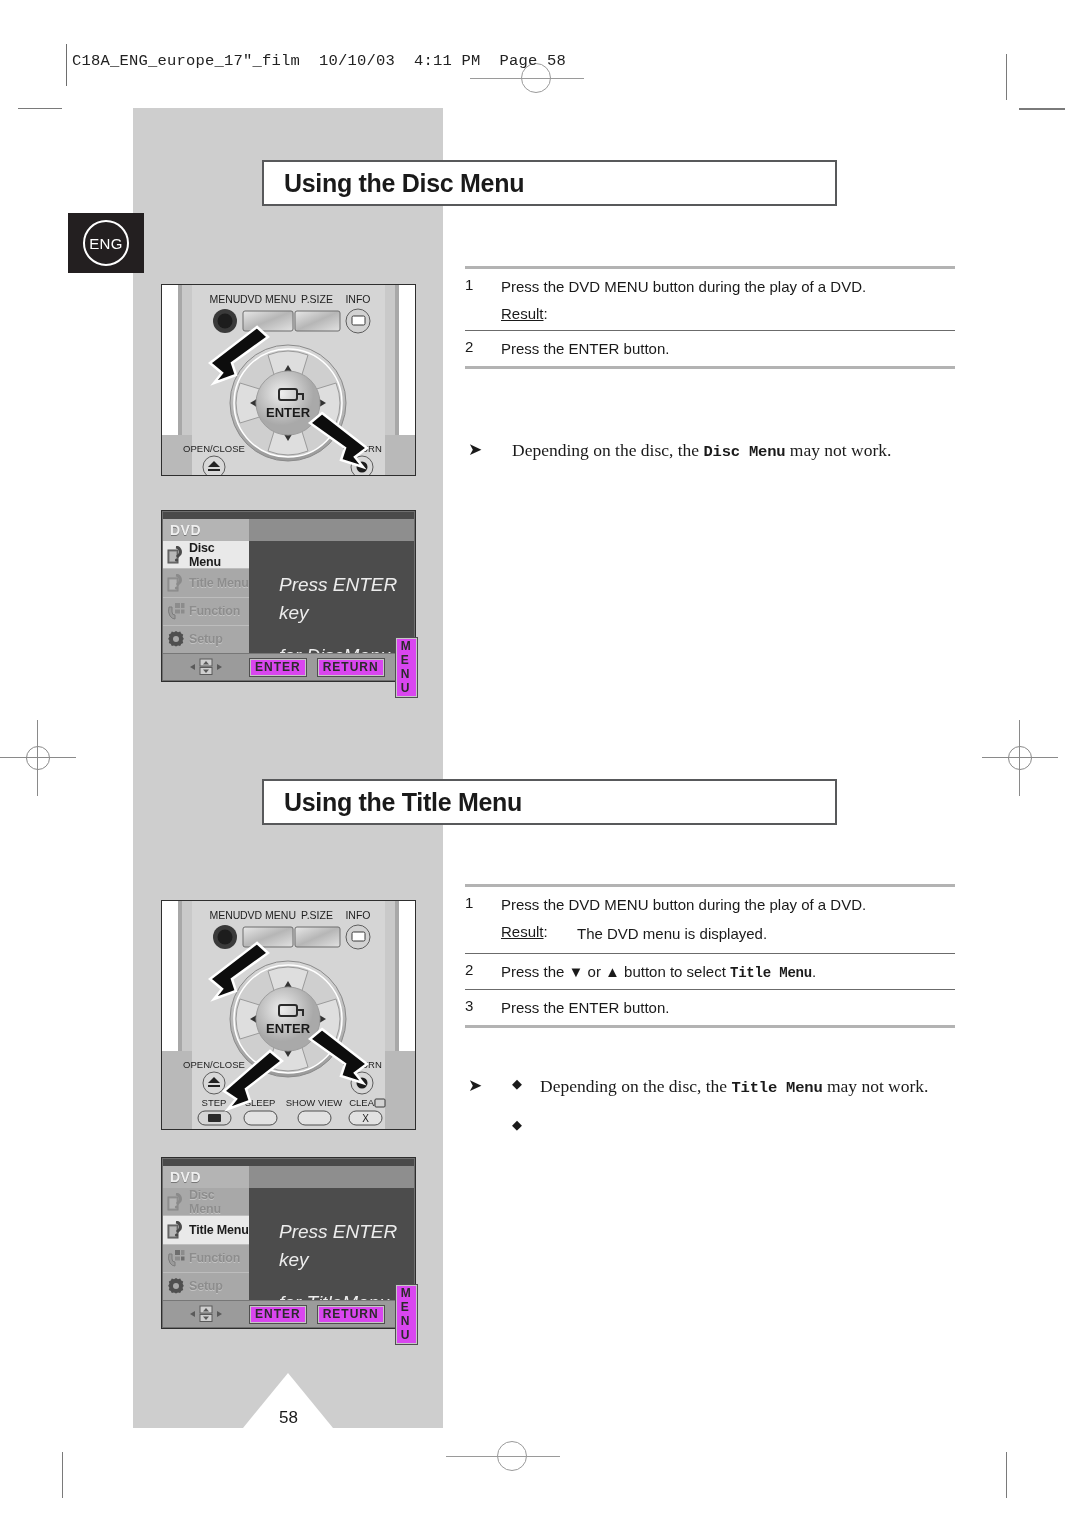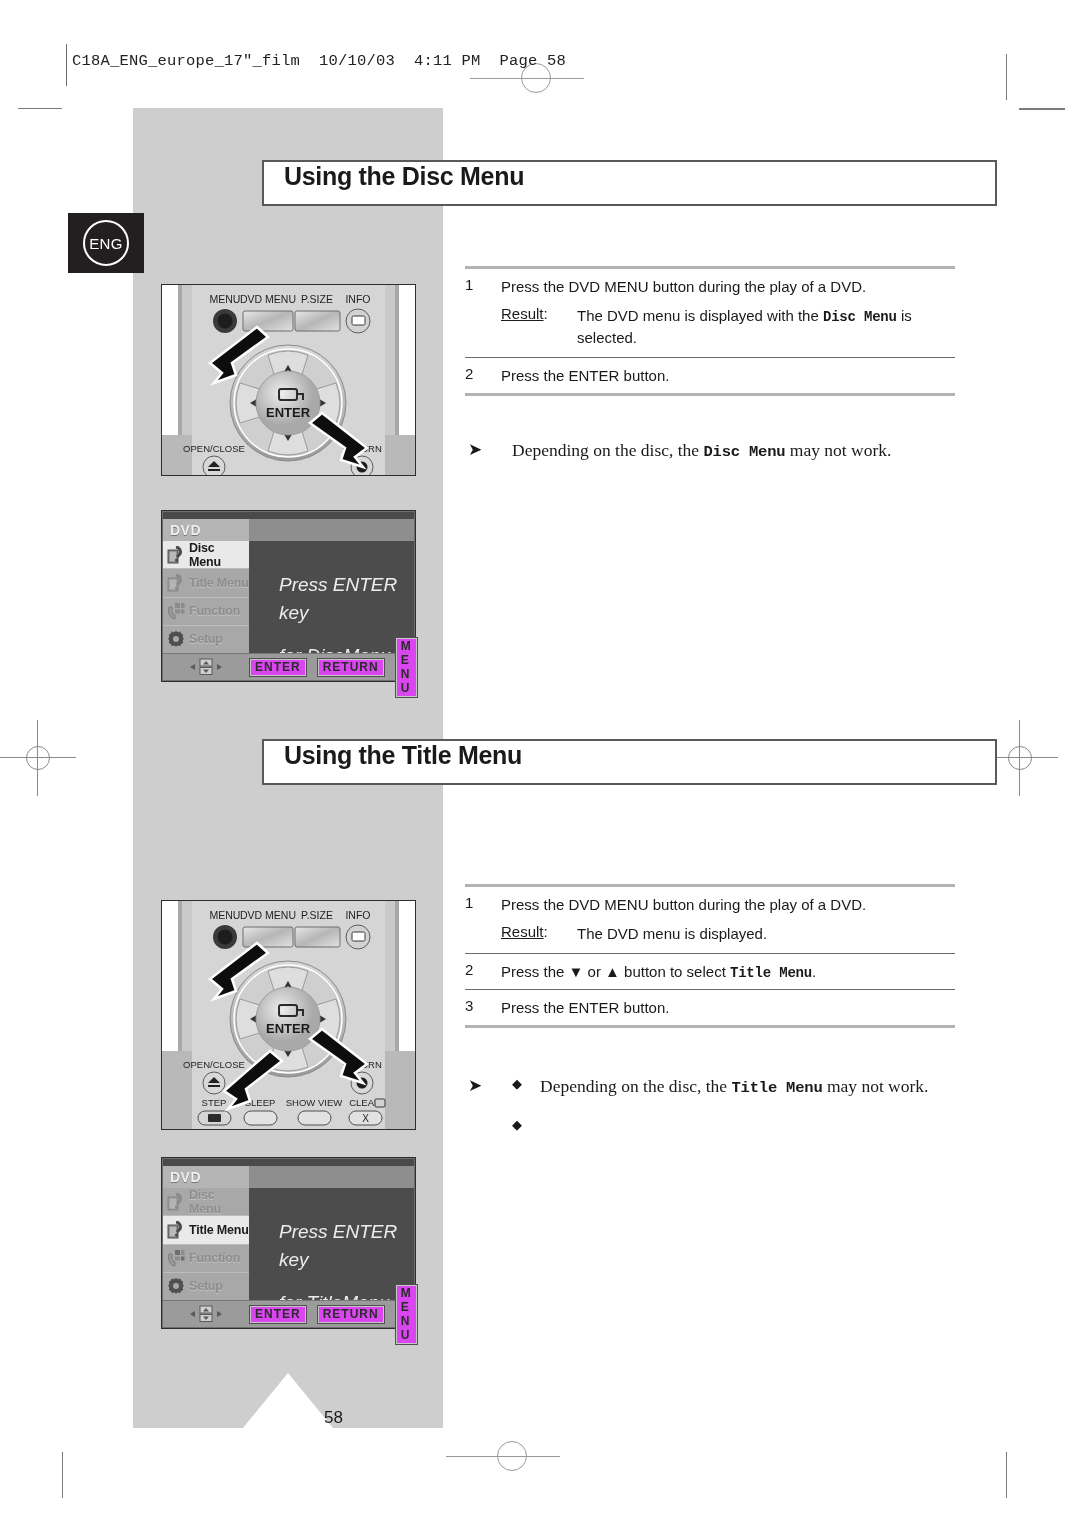--- a/index.html
+++ b/index.html
@@ -24,22 +24,22 @@
   .graycol{position:absolute;left:133px;top:108px;width:310px;height:1320px;background:#cecece;}
 
   .engbadge{position:absolute;left:68px;top:213px;width:76px;height:60px;background:#231f20;
             display:flex;align-items:center;justify-content:center;}
   .engbadge .ring{width:42px;height:42px;border:2px solid #fff;border-radius:50%;
             display:flex;align-items:center;justify-content:center;}
   .engbadge .ring span{color:#fff;font-size:15px;font-weight:400;letter-spacing:.4px;
             font-family:"Liberation Sans",sans-serif;}
 
   
-  .headbar{position:absolute;left:262px;height:46px;width:735px;background:#fff;
-           border:2px solid #58595b;box-sizing:border-box;display:flex;}
+  .headbar{position:absolute;left:262px;height:46px;width:575px;background:#fff;
+           border:2px solid #58595b;box-sizing:border-box;display:flex;align-items:center;}
   .headbar h1{margin:0;padding-left:20px;font-size:25px;font-weight:bold;color:#1a1a1a;
               letter-spacing:-.3px;font-family:"Liberation Sans",sans-serif;}
 
   
   .steps{position:absolute;width:490px;left:465px;}
   .rule{height:3px;background:#b3b3b3;}
   .rule.thin{height:1px;background:#6b6b6b;}
   .step{display:flex;padding:7px 0 6px 0;}
   .step .num{width:36px;flex:0 0 36px;font-size:15px;color:#1a1a1a;text-align:left;}
   .step .txt{font-size:15px;line-height:1.45;color:#1a1a1a;}
@@ -271,38 +271,37 @@
 </div>
 
 <div class="steps" style="top:266px;">
   <div class="rule"></div>
   <div class="step">
     <span class="num">1</span>
     <span class="txt">Press the DVD MENU button during the play of a DVD.</span>
   </div>
   <div class="resrow">
     <span class="lbl"><u>Result</u><span>:</span></span>
-    <span class="val"><span>The DVD menu is displayed with the </span><span class="mono">Disc Menu</span><span> is selected.</span></span>
   </div>
   <div class="rule thin"></div>
   <div class="step">
     <span class="num">2</span>
     <span class="txt">Press the ENTER button.</span>
   </div>
   <div class="rule"></div>
 </div>
 
 <div class="notes" style="top:437px;">
   <div class="noteline">
     <span class="arrowbul">➤</span>
     <span class="noteblock"><span>Depending on the disc, the </span><span class="mono">Disc Menu</span><span> may not work.</span></span>
   </div>
 </div>
 
-<div class="headbar" style="top:739px;">
+<div class="headbar" style="top:779px;">
   <h1>Using the Title Menu</h1>
 </div>
 
 <div class="remote" style="left:161px;top:900px;width:255px;height:230px;">
   <svg width="253" height="228" viewBox="0 0 253 228">
     <rect x="0" y="0" width="253" height="228" fill="#ffffff"></rect>
     <rect x="16" y="0" width="221" height="228" fill="#c9c9c9"></rect>
     <rect x="30" y="0" width="193" height="228" fill="#d5d5d5"></rect>
     <rect x="16" y="0" width="4" height="228" fill="#a8a8a8"></rect>
     <rect x="233" y="0" width="4" height="228" fill="#a8a8a8"></rect>
@@ -458,13 +457,13 @@
     <span class="diamond">◆</span>
     <span class="noteblock"><span>Depending on the disc, the </span><span class="mono">Title Menu</span><span> may not work.</span></span>
   </div>
   <div class="noteline" style="margin-top:14px;">
     <span class="arrowbul"></span>
     <span class="diamond">◆</span>
   </div>
 </div>
 
 <div class="pagetri" style="left:243px;top:1373px;"></div>
-<div class="pagenum" style="left:279px;top:1408px;margin-left:45px;">58</div>
+<div class="pagenum" style="left:279px;top:1408px;">58</div>
 
 </body></html>

